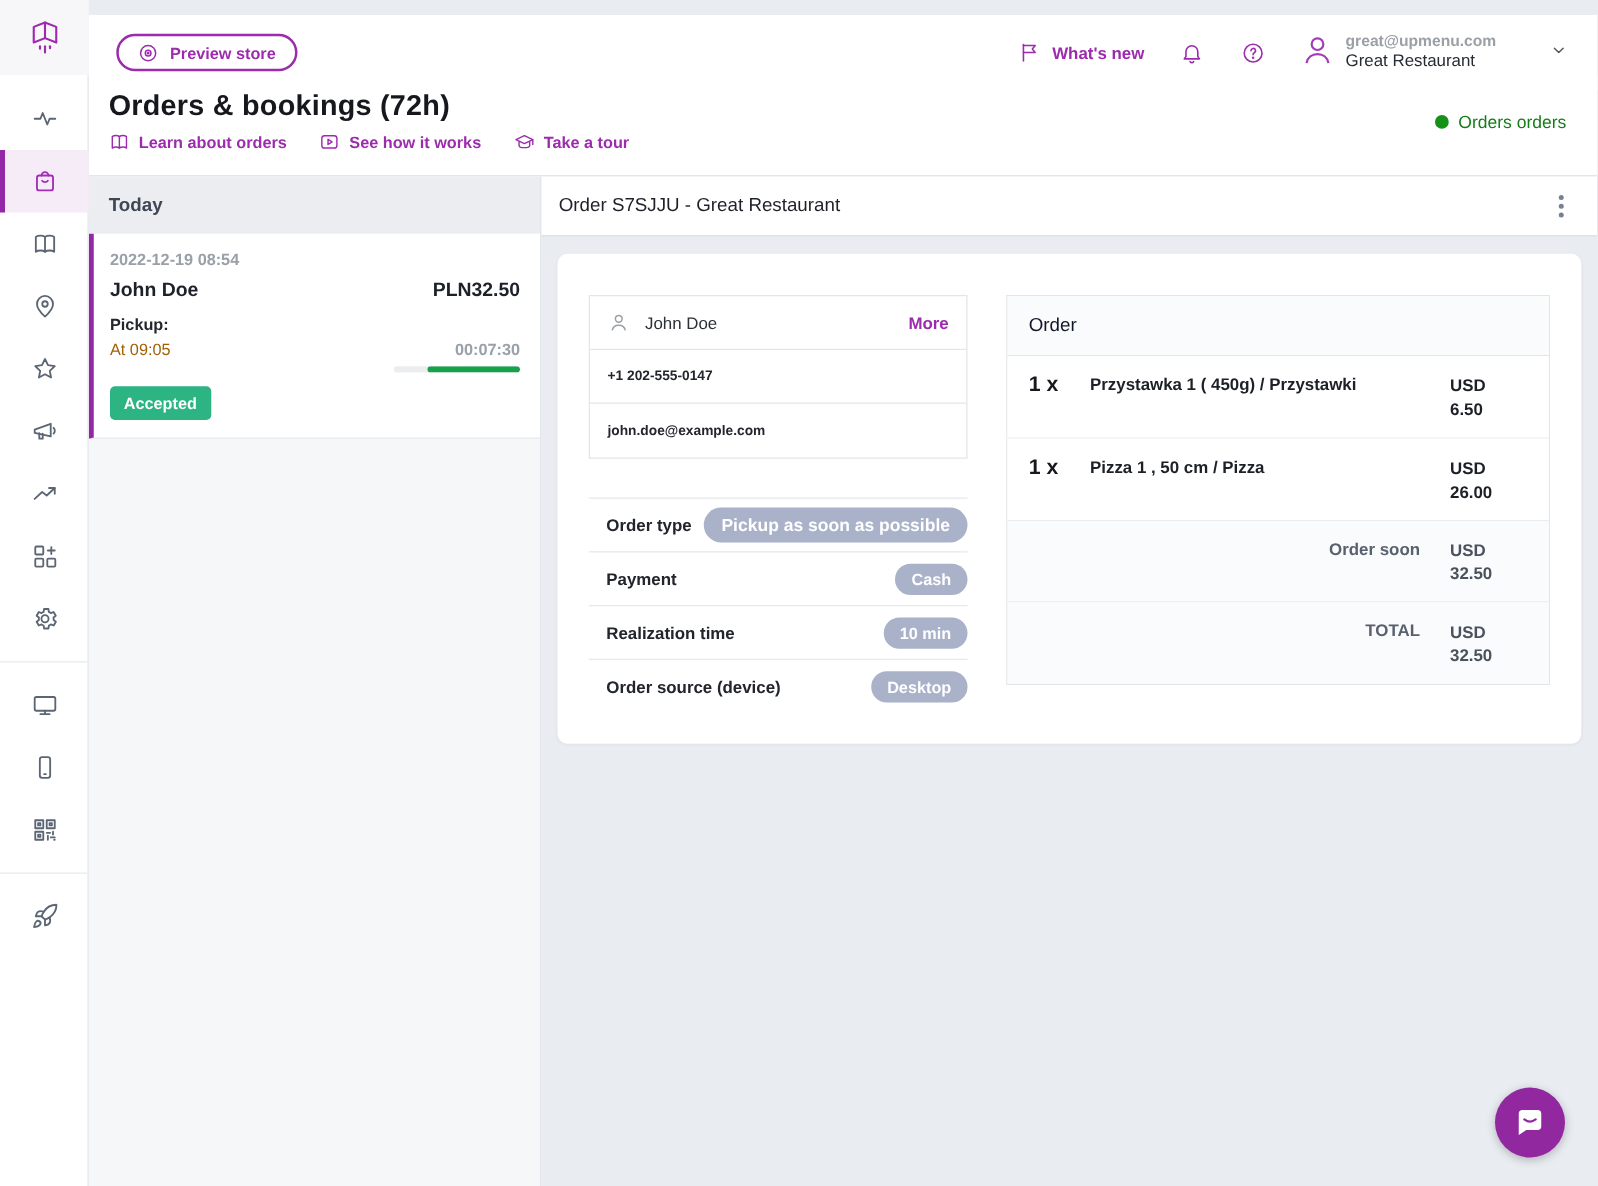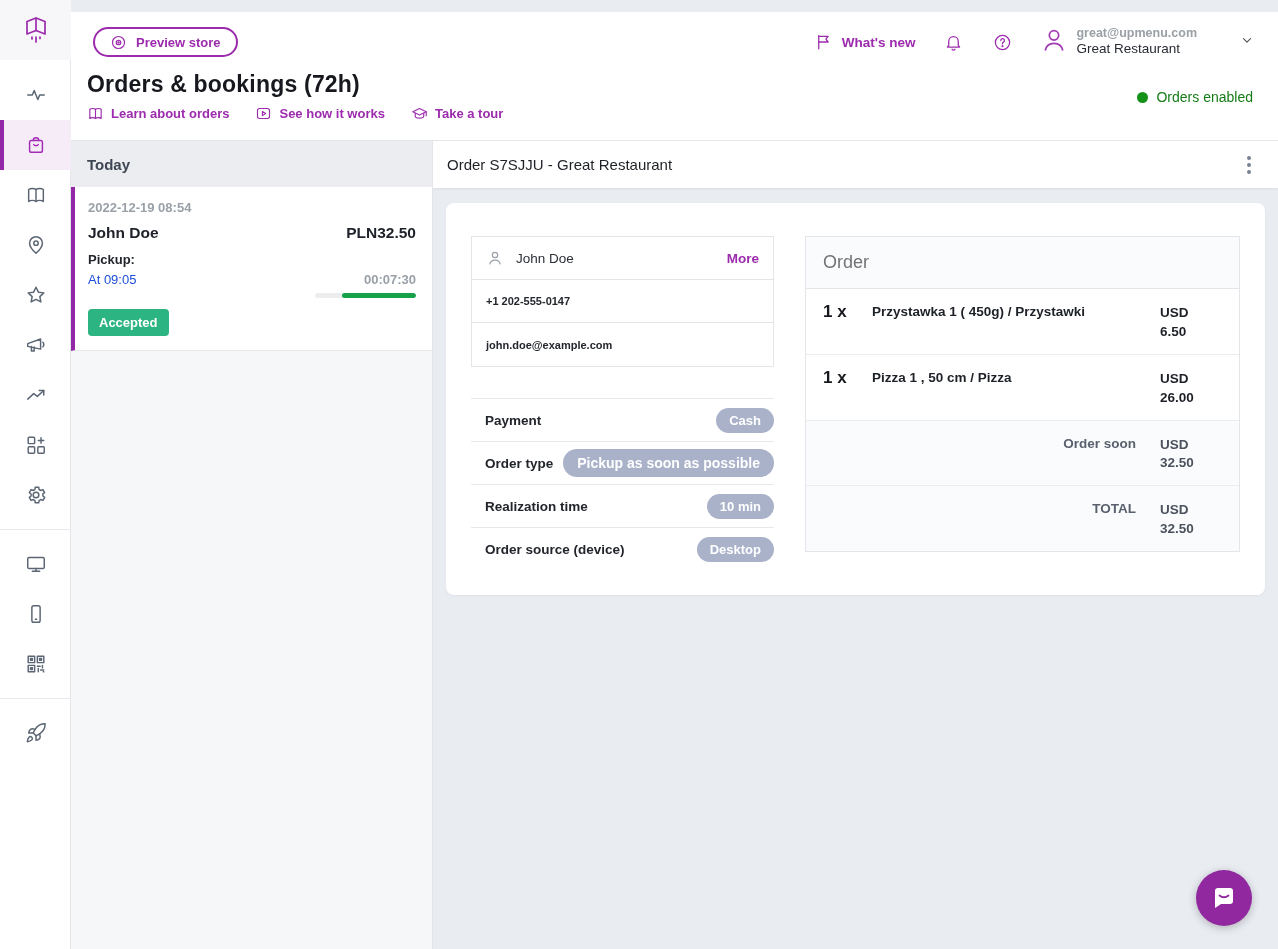--- a/index.html
+++ b/index.html
@@ -57,21 +57,21 @@
   .panel-group-header { height:46px; background:#ebedf0; display:flex; align-items:center; padding:0 16px;
                         font-weight:bold; font-size:15px; color:#3f4654; }
   .order-card { background:#fff; border-left:4px solid #9327a8; border-bottom:1px solid #e5e7ea;
                 padding:13px 16px 14px 13px; cursor:pointer; }
   .oc-date { color:#9aa0a8; font-weight:bold; font-size:13px; }
   .oc-name-row { display:flex; justify-content:space-between; align-items:baseline; margin-top:9px; }
   .oc-name { font-size:15.5px; font-weight:bold; color:#1d2129; }
   .oc-total { font-size:15.5px; font-weight:bold; color:#1d2129; }
   .oc-type { margin-top:10px; font-size:13px; font-weight:bold; color:#23262c; }
   .oc-time-row { display:flex; justify-content:space-between; align-items:baseline; margin-top:5px; }
-  .oc-at { color:#1d4ed8; font-size:13px; }
+  .oc-at { color:#a16207; font-size:13px; }
   .oc-timer { color:#9aa0a8; font-weight:bold; font-size:13px; }
   .oc-progress { margin-top:6px; margin-left:auto; width:101px; height:5px; background:#ecedef; border-radius:3px;
                  display:flex; justify-content:flex-end; overflow:hidden; }
   .oc-progress-fill { width:73%; height:100%; background:#17a24a; border-radius:3px; }
   .oc-status { display:inline-block; margin-top:11px; background:#2cb482; color:#fff; font-weight:bold;
                font-size:13px; padding:6px 11px; border-radius:4px; }
 
   
   .main-area { flex:1; background:#e9ecf1; position:relative; overflow:hidden; }
   .main-header { height:47px; background:#fff; display:flex; align-items:center; padding:0 17px 0 14px;
@@ -96,21 +96,21 @@
   .attr-list { margin-top:31px; }
   .attr-row { border-top:1px solid #e7e8eb; min-height:43px; display:flex; align-items:center;
               justify-content:space-between; padding:6px 0; }
   .attr-label { font-size:13.5px; font-weight:bold; color:#22252b; padding-left:14px; }
   .pill { background:#a9b2c9; color:#fff; font-weight:bold; font-size:13px; padding:5px 13px;
           border-radius:14px; white-space:nowrap; }
   .pill.big { font-size:14px; padding:6px 14px; border-radius:16px; }
 
   
   .order-table { width:435px; margin-left:31px; border:1px solid #e4e5e8; background:#fff; }
-  .ot-header { padding:15px 17px; font-size:18px; color:#737373; background:#fafbfc; border-bottom:1px solid #e4e5e8; }
+  .ot-header { padding:15px 17px; font-size:15px; color:#0f172a; background:#fafbfc; border-bottom:1px solid #e4e5e8; }
   .ot-row { display:flex; padding:13px 17px 12px 17px; border-bottom:1px solid #ebecee; background:#fff; }
   .ot-qty { width:49px; min-width:49px; font-weight:bold; font-size:17px; color:#16181d; }
   .ot-name { flex:1; font-weight:bold; font-size:13.5px; color:#1d2127; padding-top:2px; padding-right:10px; }
   .ot-price { width:62px; min-width:62px; font-weight:bold; font-size:13.5px; color:#1d2127; line-height:1.4; padding-top:2px; }
   .ot-sum-row { display:flex; justify-content:flex-end; align-items:flex-start; padding:13px 17px 12px 17px;
                 background:#fafbfc; border-bottom:1px solid #ebecee; }
   .ot-sum-row:last-child { border-bottom:none; }
   .ot-sum-label { font-weight:bold; font-size:13.5px; color:#59616e; padding-top:2px; margin-right:24px; }
   .ot-sum-value { width:62px; min-width:62px; font-weight:bold; font-size:13.5px; color:#4b525e; line-height:1.4; padding-top:2px; }
 
@@ -302,21 +302,21 @@
         <svg viewBox="0 0 24 24">
             <path d="M12 5 2.5 9.5 12 14 21.5 9.5 Z"></path>
             <path d="M6 11.8 V16 c0 1.3 2.7 2.5 6 2.5 s6-1.2 6-2.5 v-4.2"></path>
             <line x1="21.5" y1="9.5" x2="21.5" y2="15"></line>
           </svg>
         <span>Take a tour</span>
       </div>
     </div>
     <div class="orders-status">
       <span class="status-dot"></span>
-      <span>Orders enabled</span>
+      <span>Orders orders</span>
     </div>
   </section>
 
   <div class="body-area">
 
     <aside class="orders-panel">
       <div class="panel-group-header">
         <span>Today</span>
       </div>
       <div class="order-card">
@@ -364,26 +364,26 @@
             <div class="contact-row">
               <span class="contact-value">+1 202-555-0147</span>
             </div>
             <div class="contact-row">
               <span class="contact-value">john.doe@example.com</span>
             </div>
           </div>
 
           <div class="attr-list">
             <div class="attr-row">
+              <span class="attr-label">Order type</span>
+              <span class="pill big">Pickup as soon as possible</span>
+            </div>
+            <div class="attr-row">
               <span class="attr-label">Payment</span>
               <span class="pill">Cash</span>
-            </div>
-            <div class="attr-row">
-              <span class="attr-label">Order type</span>
-              <span class="pill big">Pickup as soon as possible</span>
             </div>
             <div class="attr-row">
               <span class="attr-label">Realization time</span>
               <span class="pill">10 min</span>
             </div>
             <div class="attr-row">
               <span class="attr-label">Order source (device)</span>
               <span class="pill">Desktop</span>
             </div>
           </div>

